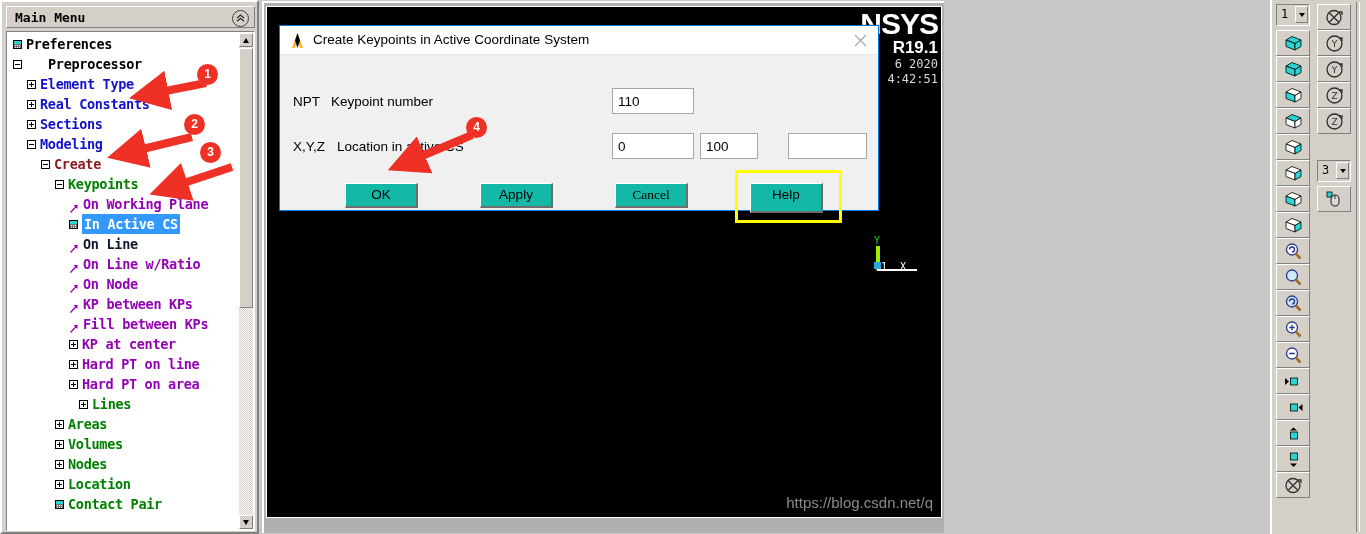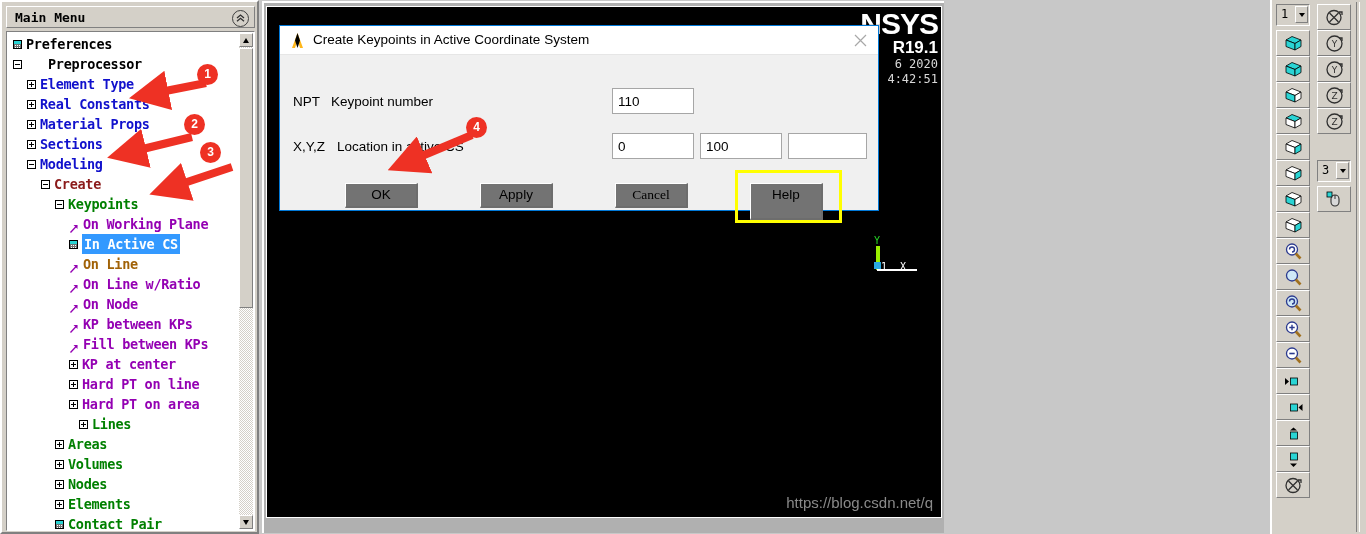--- a/index.html
+++ b/index.html
@@ -155,21 +155,21 @@
   }
   .dlg-body{position:absolute;left:0;top:29px;right:0;bottom:0;background:#f0f0f0;}
   .dlg-head-line{position:absolute;left:13px;top:12px;font-size:13.5px;color:#000;white-space:nowrap;}
   .row-lbl{position:absolute;font-size:13.5px;color:#000;white-space:nowrap;}
   .fld{
     position:absolute;background:#ffffff;border:1px solid #a6a6a6;box-sizing:border-box;
     font-size:13.5px;color:#000;padding:3px 5px;font-family:"Liberation Sans", sans-serif;
     outline:none;
   }
   .btn{
-    position:absolute;background:#737373;box-sizing:border-box;
+    position:absolute;background:#14b8a6;box-sizing:border-box;
     border-top:1px solid #ffffff;border-left:1px solid #ffffff;
     border-right:2px solid #6d6d6d;border-bottom:2px solid #6d6d6d;
     font-size:13.5px;color:#000;text-align:center;line-height:22px;
     font-family:"Liberation Sans", sans-serif;
   }
   .hl-box{
     position:absolute;border:3px solid #ffff00;box-sizing:border-box;background:transparent;
   }
 
   
@@ -227,34 +227,33 @@
         </svg>
       </div>
     </div>
 
     <div class="tree-box">
       <div class="tree-inner" id="tree-inner">
           <div class="tree-item" style="padding-left: 6px;"><span class="bx sheet"></span><span class="lbl" style="color: rgb(0, 0, 0);">Preferences</span></div>
           <div class="tree-item" style="padding-left: 6px;"><span class="bx minus"></span><span class="lbl" style="color: rgb(0, 0, 0); margin-left: 22px;">Preprocessor</span></div>
           <div class="tree-item" style="padding-left: 20px;"><span class="bx plus"></span><span class="lbl" style="color: rgb(17, 17, 204);">Element Type</span></div>
           <div class="tree-item" style="padding-left: 20px;"><span class="bx plus"></span><span class="lbl" style="color: rgb(17, 17, 204);">Real Constants</span></div>
-          <div class="tree-item" style="padding-left: 20px;"><span class="bx plus"></span><span class="lbl" style="color: rgb(17, 17, 204);">Material Props</span></div>
           <div class="tree-item" style="padding-left: 20px;"><span class="bx plus"></span><span class="lbl" style="color: rgb(17, 17, 204);">Sections</span></div>
           <div class="tree-item" style="padding-left: 20px;"><span class="bx minus"></span><span class="lbl" style="color: rgb(17, 17, 204);">Modeling</span></div>
           <div class="tree-item" style="padding-left: 34px;"><span class="bx minus"></span><span class="lbl" style="color: rgb(139, 26, 26);">Create</span></div>
           <div class="tree-item" style="padding-left: 48px;"><span class="bx minus"></span><span class="lbl" style="color: rgb(0, 128, 0);">Keypoints</span></div>
           <div class="tree-item" style="padding-left: 62px;"><span class="arrow-g"><svg width="10" height="11" viewBox="0 0 10 11">
                 <path d="M1.5 9.5 L8 2.5" stroke="#9400b3" stroke-width="1.3" fill="none"></path>
                 <path d="M8.5 2 L8.5 6 L4.5 2 Z" fill="#9400b3"></path>
               </svg></span><span class="lbl" style="color: rgb(148, 0, 179);">On Working Plane</span></div>
           <div class="tree-item sel" style="padding-left: 62px;"><span class="bx sheet"></span><span class="lbl">In Active CS</span></div>
           <div class="tree-item" style="padding-left: 62px;"><span class="arrow-g"><svg width="10" height="11" viewBox="0 0 10 11">
                 <path d="M1.5 9.5 L8 2.5" stroke="#9400b3" stroke-width="1.3" fill="none"></path>
                 <path d="M8.5 2 L8.5 6 L4.5 2 Z" fill="#9400b3"></path>
-              </svg></span><span class="lbl" style="color: #a16207;">On Line</span></div>
+              </svg></span><span class="lbl" style="color: #0f172a;">On Line</span></div>
           <div class="tree-item" style="padding-left: 62px;"><span class="arrow-g"><svg width="10" height="11" viewBox="0 0 10 11">
                 <path d="M1.5 9.5 L8 2.5" stroke="#9400b3" stroke-width="1.3" fill="none"></path>
                 <path d="M8.5 2 L8.5 6 L4.5 2 Z" fill="#9400b3"></path>
               </svg></span><span class="lbl" style="color: rgb(148, 0, 179);">On Line w/Ratio</span></div>
           <div class="tree-item" style="padding-left: 62px;"><span class="arrow-g"><svg width="10" height="11" viewBox="0 0 10 11">
                 <path d="M1.5 9.5 L8 2.5" stroke="#9400b3" stroke-width="1.3" fill="none"></path>
                 <path d="M8.5 2 L8.5 6 L4.5 2 Z" fill="#9400b3"></path>
               </svg></span><span class="lbl" style="color: rgb(148, 0, 179);">On Node</span></div>
           <div class="tree-item" style="padding-left: 62px;"><span class="arrow-g"><svg width="10" height="11" viewBox="0 0 10 11">
                 <path d="M1.5 9.5 L8 2.5" stroke="#9400b3" stroke-width="1.3" fill="none"></path>
@@ -264,21 +263,21 @@
                 <path d="M1.5 9.5 L8 2.5" stroke="#9400b3" stroke-width="1.3" fill="none"></path>
                 <path d="M8.5 2 L8.5 6 L4.5 2 Z" fill="#9400b3"></path>
               </svg></span><span class="lbl" style="color: rgb(148, 0, 179);">Fill between KPs</span></div>
           <div class="tree-item" style="padding-left: 62px;"><span class="bx plus"></span><span class="lbl" style="color: rgb(148, 0, 179);">KP at center</span></div>
           <div class="tree-item" style="padding-left: 62px;"><span class="bx plus"></span><span class="lbl" style="color: rgb(148, 0, 179);">Hard PT on line</span></div>
           <div class="tree-item" style="padding-left: 62px;"><span class="bx plus"></span><span class="lbl" style="color: rgb(148, 0, 179);">Hard PT on area</span></div>
           <div class="tree-item" style="padding-left: 72px;"><span class="bx plus"></span><span class="lbl" style="color: rgb(0, 128, 0);">Lines</span></div>
           <div class="tree-item" style="padding-left: 48px;"><span class="bx plus"></span><span class="lbl" style="color: rgb(0, 128, 0);">Areas</span></div>
           <div class="tree-item" style="padding-left: 48px;"><span class="bx plus"></span><span class="lbl" style="color: rgb(0, 128, 0);">Volumes</span></div>
           <div class="tree-item" style="padding-left: 48px;"><span class="bx plus"></span><span class="lbl" style="color: rgb(0, 128, 0);">Nodes</span></div>
-          <div class="tree-item" style="padding-left: 48px;"><span class="bx plus"></span><span class="lbl" style="color: rgb(0, 128, 0);">Elements</span></div>
+          <div class="tree-item" style="padding-left: 48px;"><span class="bx plus"></span><span class="lbl" style="color: rgb(0, 128, 0);">Location</span></div>
           <div class="tree-item" style="padding-left: 48px;"><span class="bx sheet"></span><span class="lbl" style="color: rgb(0, 128, 0);">Contact Pair</span></div>
         </div>
 
       <div class="vscroll">
         <div class="sc-btn up">
           <div class="tri up"></div>
         </div>
         <div class="sc-thumb"></div>
         <div class="sc-btn down">
           <div class="tri down"></div>
@@ -330,27 +329,27 @@
     <div class="dlg-body">
 
 
       <span class="row-lbl" style="left:13px;top:39px;">NPT</span>
       <span class="row-lbl" style="left:51px;top:39px;">Keypoint number</span>
       <input class="fld" style="left: 332px; top: 33px; width: 82px; height: 26px;" value="110">
 
       <span class="row-lbl" style="left:13px;top:84px;">X,Y,Z</span>
       <span class="row-lbl" style="left:57px;top:84px;">Location in active CS</span>
       <input class="fld" style="left: 332px; top: 78px; width: 82px; height: 26px;" value="0">
-      <input class="fld" style="left: 420px; top: 78px; width: 82px; height: 26px;" value="100">
+      <input class="fld" style="left: 420px; top: 78px; width: 58px; height: 26px;" value="100">
       <input class="fld" style="left: 508px; top: 78px; width: 79px; height: 26px;" value="">
 
       <div class="btn" style="left:65px;top:128px;width:73px;height:25px;">OK</div>
       <div class="btn" style="left:200px;top:128px;width:73px;height:25px;">Apply</div>
       <div class="btn" style="left:335px;top:128px;width:73px;height:25px;font-family:Liberation Serif, serif;">Cancel</div>
-      <div class="btn" style="left:470px;top:128px;width:73px;height:37px;">Help</div>
+      <div class="btn" style="left:470px;top:128px;width:73px;height:30px;">Help</div>
 
       <div class="hl-box" style="left:455px;top:115px;width:107px;height:53px;"></div>
     </div>
   </div>
 
   <svg class="anno" style="left:0;top:0;width:1366px;height:534px;">
     <defs>
       <marker id="ah" markerWidth="5" markerHeight="5" refX="3.6" refY="2.5" orient="auto">
         <path d="M0,0 L5,2.5 L0,5 z" fill="#ee3124"></path>
       </marker>

